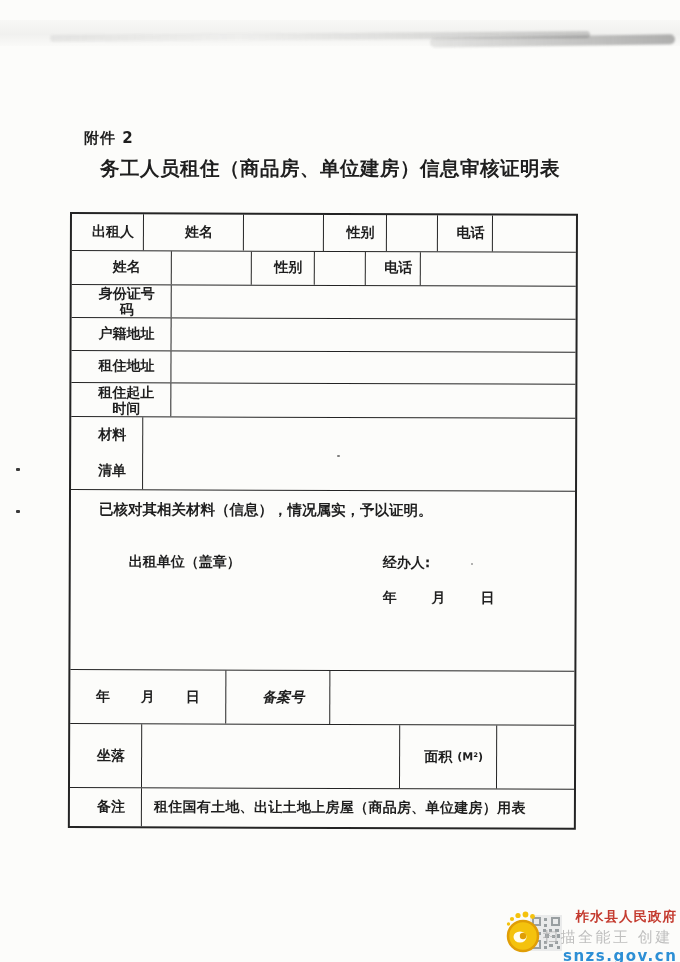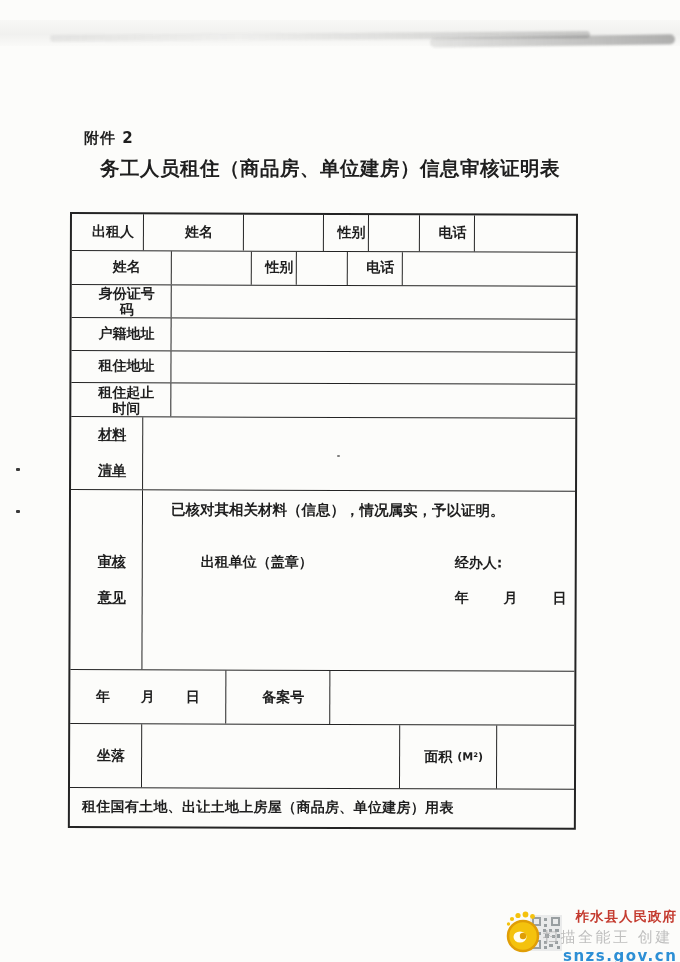--- a/index.html
+++ b/index.html
@@ -42,39 +42,39 @@
   .c.end{border-right:none;}
   .c.lab{flex-shrink:0;padding-left:11px;}
   .rowA{height:37px;}
   .groupB{height:166px;}
   .sub{flex:1;display:flex;flex-direction:column;}
   .srow{display:flex;border-bottom:1.5px solid var(--line-black,#242424);}
   .srow.lastsub{border-bottom:none;}
   .w-side{width:72px;}
   .w-field{width:100px;}
   .w-nameval{width:80px;}
-  .w-sex{width:45px;}
+  .w-sex{width:63px;}
   .w-sexval{width:51px;}
   .w-tel{width:55px;}
   .w-rest{flex:1;}
   .two-line{width:66px;line-height:1.15;}
   .two-line-narrow{width:36px;line-height:1.2;}
-  .spread{width:34px;line-height:2.55;text-decoration:underline;}
+  .spread{width:34px;line-height:2.55;}
   .rowC{height:73px;}
   .rowD{height:180px;}
   .rowE{height:54px;}
   .rowF{height:64px;}
   .rowG{height:38px;flex:1;}
   .review-cell{position:relative;display:block;}
   .review-statement{position:absolute;left:28px;top:10px;font-size:14.5px;white-space:nowrap;}
   .review-seal{position:absolute;left:58px;top:63px;white-space:nowrap;text-align:right;}
   .review-handler{position:absolute;left:312px;top:63px;white-space:nowrap;}
   .review-date{position:absolute;left:312px;top:98px;white-space:nowrap;word-spacing:30px;}
   .w-filing-date{width:156px;word-spacing:26px;}
-  .w-filing-no{width:104px;}
+  .w-filing-no{width:104px;font-style:italic;}
   .w-loc-blank{width:258px;}
   .w-area{width:97px;}
   .area-unit{font-size:11px;margin-left:5px;font-weight:600;}
   .remarks-content{justify-content:flex-start;text-align:left;padding-left:12px;letter-spacing:.3px;white-space:nowrap;}
 
   
   .watermark{position:absolute;left:503px;top:906px;width:174px;height:56px;}
   .wm-logo{position:absolute;left:0;top:3px;z-index:2;}
   .wm-qr{position:absolute;left:27px;top:9px;z-index:1;opacity:.9;}
   .wm-text{position:absolute;left:60px;top:2px;width:114px;}
@@ -146,23 +146,20 @@
     </div>
 
     <div class="trow rowC">
       <div class="c lab w-side">
         <span class="spread">材料清单</span>
       </div>
       <div class="c w-rest end"></div>
     </div>
 
     <div class="trow rowD">
-      <div class="c lab w-side">
-        <span class="spread">审核意见</span>
-      </div>
       <div class="c w-rest end review-cell">
         <div class="review-statement">已核对其相关材料（信息），情况属实，予以证明。</div>
         <div class="review-seal">出租单位（盖章）</div>
         <div class="review-handler">经办人:</div>
         <div class="review-date">年 月 日</div>
       </div>
     </div>
 
     <div class="trow rowE">
       <div class="c w-filing-date">年 月 日</div>
@@ -174,20 +171,21 @@
       <div class="c lab w-side">坐落</div>
       <div class="c w-loc-blank"></div>
       <div class="c lab w-area">
         <span>面积</span>
         <span class="area-unit">(M²)</span>
       </div>
       <div class="c w-rest end"></div>
     </div>
 
     <div class="trow rowG last">
+      <div class="c lab w-side">备注</div>
       <div class="c w-rest end remarks-content">租住国有土地、出让土地上房屋（商品房、单位建房）用表</div>
     </div>
 
   </div>
 
   <div class="watermark">
     <svg class="wm-qr" width="32" height="36" viewBox="0 0 32 36">
       <rect x="0" y="0" width="32" height="36" fill="#e9eaea"></rect>
       <g fill="#8f9598">
         <rect x="2" y="2" width="9" height="9"></rect>

